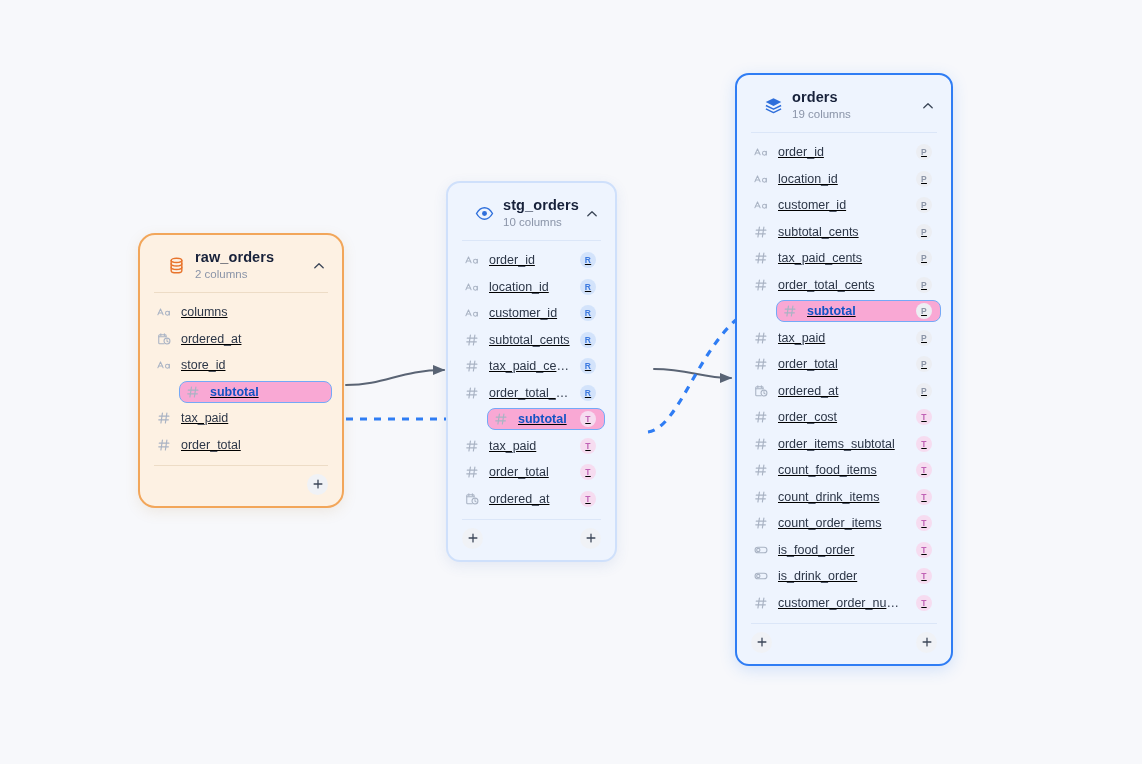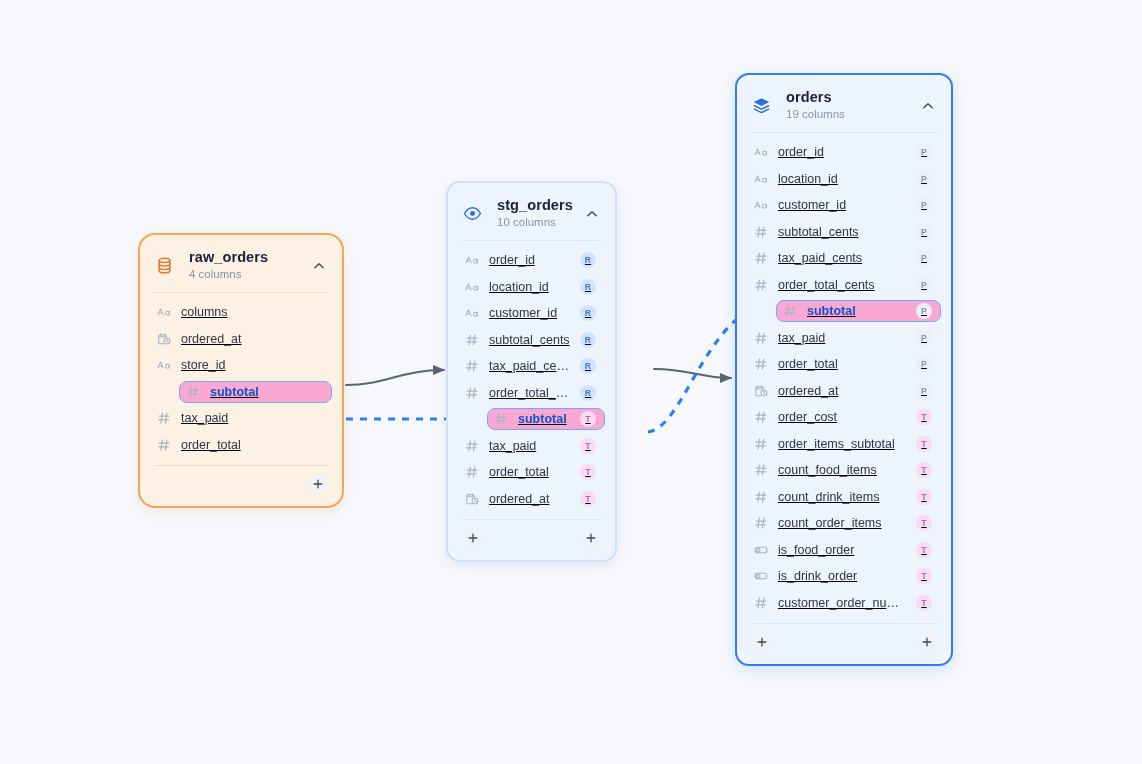--- a/index.html
+++ b/index.html
@@ -52,22 +52,22 @@
   }
   .node.theme-mart {
     background: #eef4fe;
     border: 2.5px solid #2f7df4;
     box-shadow: 0 4px 16px rgba(47,125,244,.18);
   }
 
   .node-header {
     display: flex;
     align-items: center;
-    gap: 15px;
-    padding: 14px 14px 10px 14px;
+    gap: 9px;
+    padding: 14px 14px 10px 26px;
   }
 
   .node-icon {
     flex: 0 0 auto;
     width: 20px; height: 20px;
     display: flex; align-items: center; justify-content: center;
   }
 
   .node-titles { flex: 1 1 auto; min-width: 0; }
 
@@ -213,21 +213,21 @@
           <span class="node-icon" style="color: rgb(232, 116, 44);">
             <svg id="tpl-database-icon" viewBox="0 0 20 20" width="19" height="19" fill="none" stroke="currentColor" stroke-width="1.5" stroke-linecap="round">
     <ellipse cx="10" cy="4.6" rx="5.6" ry="2.3"></ellipse>
     <path d="M4.4 4.6 v10.8 c0 1.27 2.51 2.3 5.6 2.3 s5.6 -1.03 5.6 -2.3 V4.6"></path>
     <path d="M4.4 8.2 c0 1.27 2.51 2.3 5.6 2.3 s5.6 -1.03 5.6 -2.3"></path>
     <path d="M4.4 11.9 c0 1.27 2.51 2.3 5.6 2.3 s5.6 -1.03 5.6 -2.3"></path>
   </svg>
           </span>
           <div class="node-titles">
             <div class="node-title">raw_orders</div>
-            <div class="node-subtitle">4 columns</div>
+            <div class="node-subtitle">2 columns</div>
           </div>
           <span class="collapse-btn">
             <svg id="tpl-chevron-up-icon" viewBox="0 0 16 16" width="14" height="14" fill="none" stroke="#3c4758" stroke-width="1.5" stroke-linecap="round" stroke-linejoin="round">
     <path d="M3.2 10 L8 5.4 L12.8 10"></path>
   </svg>
           </span>
         </div>
         <div class="node-divider"></div>
         <div class="col-list">
           <div class="col-row">

